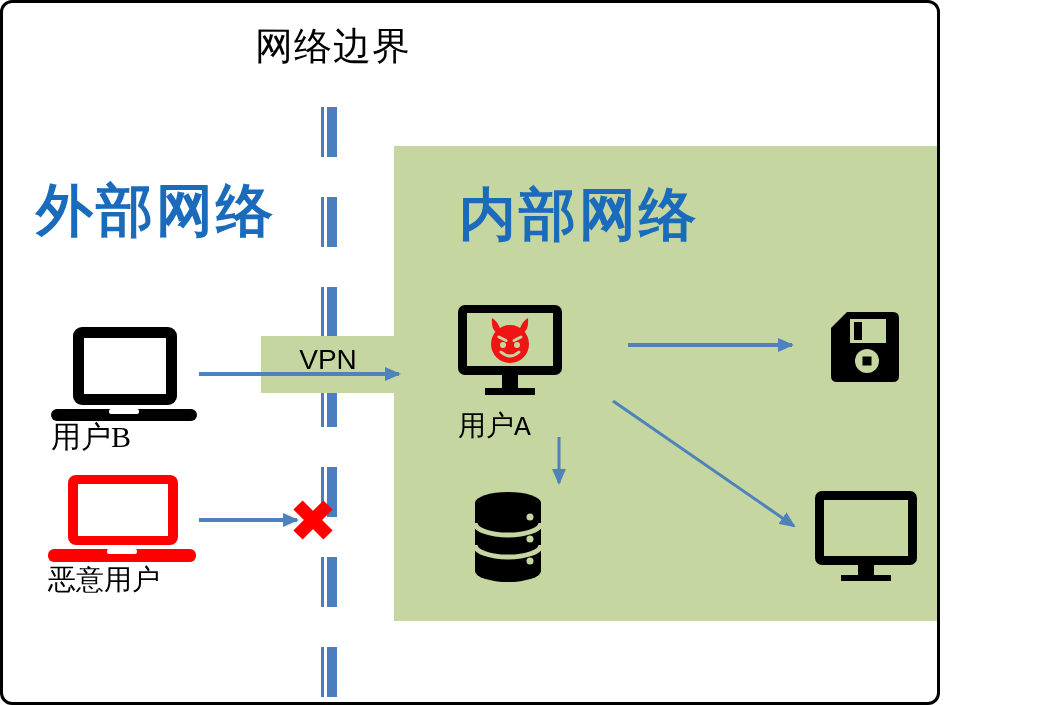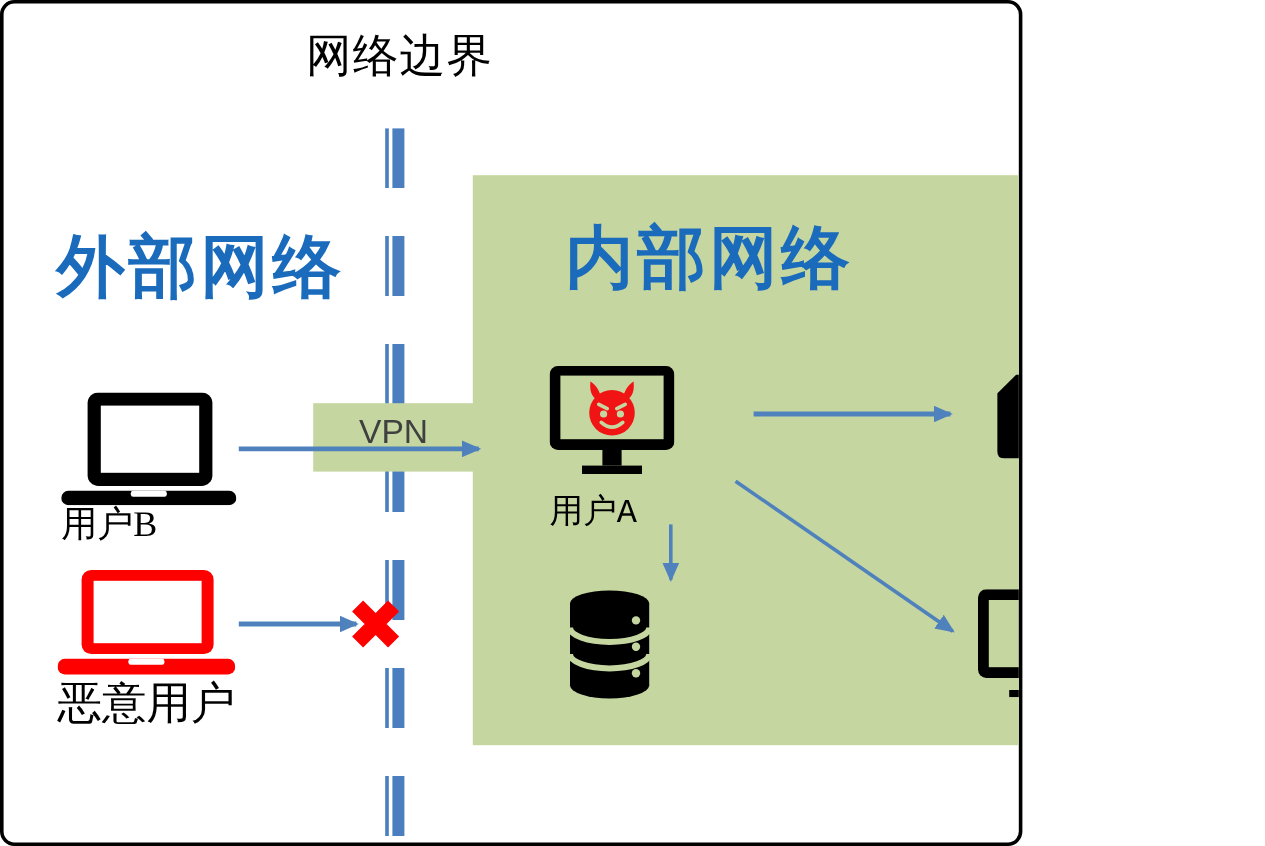--- a/index.html
+++ b/index.html
@@ -1,19 +1,19 @@
 <!DOCTYPE html>
 <html><head>
 <meta charset="utf-8">
 <style>
   * { margin: 0; padding: 0; box-sizing: border-box; }
   html, body { background: #fff; }
   .canvas {
     position: relative;
-    width: 852px;
+    width: 940px;
     height: 705px;
     background: #ffffff;
     border: 3px solid #000;
     border-radius: 12px;
     overflow: hidden;
     font-family: "Liberation Serif", serif;
   }
   .abs { position: absolute; }
 
   .boundary-title {
@@ -36,41 +36,41 @@
   .zone-panel {
     left: 391px; top: 143px; width: 657px; height: 475px;
     background: #c5d6a0;
   }
   .vpn-band {
     left: 258px; top: 333px; width: 134px; height: 57px;
     background: #c5d6a0;
   }
   .vpn-label {
     left: 258px; top: 341px; width: 134px;
-    text-align: center; font-size: 28px; color: #404040;
+    text-align: center; font-size: 28px; color: #000000;
     font-family: "Liberation Sans", sans-serif;
   }
 
   .zone-heading {
     font-family: "Liberation Sans", sans-serif;
     font-weight: 800;
     font-size: 57px;
     color: #1a6bbc;
     letter-spacing: 3px;
     white-space: nowrap;
   }
-  .h-external { left: 44px;  top: 170px; margin-top: 12px; }
-  .h-internal { left: 468px; top: 174px; }
+  .h-external { left: 33px;  top: 170px; }
+  .h-internal { left: 456px; top: 174px; }
 
   .node-label {
     text-align: left; color: #000;
     font-family: "Liberation Serif", serif;
   }
   .lbl-user-b    { left: 48px;  top: 414px; width: 146px; font-size: 30px; }
-  .lbl-malicious { left: 45px;  top: 558px; width: 148px; font-size: 37px; }
+  .lbl-malicious { left: 45px;  top: 558px; width: 148px; font-size: 28px; }
   .lbl-user-a    { left: 455px; top: 404px; width: 104px; font-size: 28px; font-family: Liberation Mono, monospace; }
 
   .icon-laptop-b    { left: 48px;  top: 324px; }
   .icon-laptop-red  { left: 45px;  top: 472px; }
   .icon-devil-mon   { left: 455px; top: 302px; }
   .icon-floppy      { left: 828px; top: 309px; }
   .icon-database    { left: 470px; top: 488px; }
   .icon-monitor     { left: 812px; top: 488px; }
   .icon-blocked-x   { left: 287px; top: 494px; }
 

